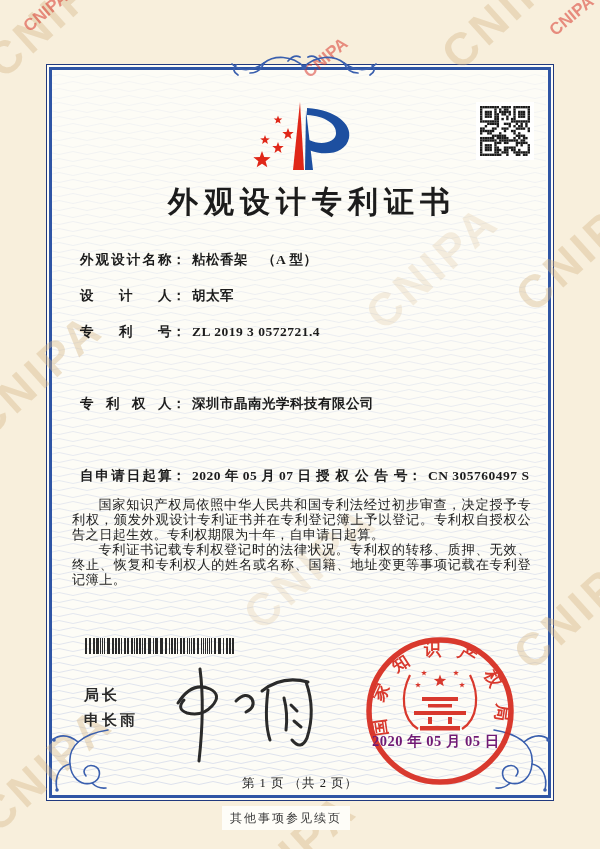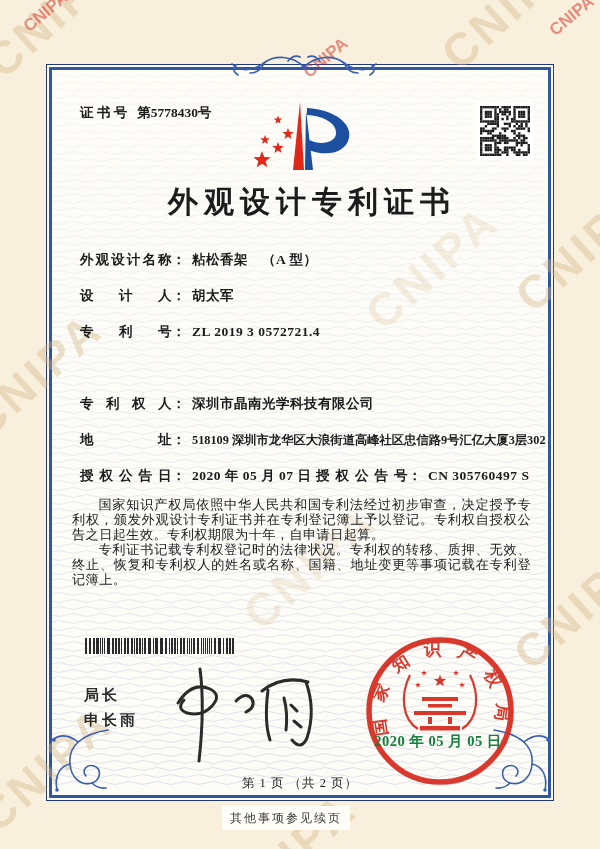--- a/index.html
+++ b/index.html
@@ -31,22 +31,22 @@
   .r0{top:251px}.r1{top:287px}.r2{top:323px}.r3{top:359px}.r4{top:395px}.r5{top:431px}.r6{top:467px}
   .grp2{position:absolute;left:228px;top:0;padding-left:8px;}
   
   .body-text{left:72px;top:497px;width:459px;font-size:13.2px;line-height:15px;
              text-align:justify;letter-spacing:0.4px;}
   .body-text p{margin:0;text-indent:2em;}
   
   .director{left:84px;font-family:"Liberation Sans",sans-serif;font-weight:bold;
             font-size:15px;letter-spacing:3px;color:#2b2b2b;}
   .d1{top:686px}.d2{top:711px}
-  .seal-date{left:356px;top:732px;width:164px;text-align:center;font-size:14.5px;
-             font-weight:bold;letter-spacing:0.5px;color:#15803d;}
+  .seal-date{left:372px;top:732px;width:164px;font-size:14.5px;
+             font-weight:bold;letter-spacing:0.5px;color:#701a75;}
   .page-info{left:46px;top:775px;width:508px;text-align:center;font-size:12.5px;letter-spacing:1px;}
   .note-box{left:222px;top:806px;width:128px;height:24px;line-height:24px;background:#fefdf8;
             text-align:center;font-size:12px;letter-spacing:2px;color:#3a3a3a;}
   svg{display:block;}
 </style>
 </head>
 <body>
 
 <div class="page">
 
@@ -200,23 +200,20 @@
     <g fill="none" stroke="#3a5fae" stroke-width="1.6" stroke-linecap="round">
       <path d="M60,4 C34,8 20,20 22,38 C23,52 33,60 44,57 C53,54 54,43 46,40 C39,38 33,44 38,50"></path>
       <path d="M22,38 C12,40 6,50 9,64"></path>
       <path d="M30,16 C20,8 12,8 4,14"></path>
       <path d="M44,57 q6,6 14,5"></path>
     </g>
     <circle cx="6" cy="14" r="1.8" fill="#3a5fae"></circle>
       <circle cx="9" cy="64" r="1.8" fill="#3a5fae"></circle>
   </svg>
 
-  <div class="abs cert-no">
-    <span>证 书 号</span><span class="num">第5778430号</span>
-  </div>
 
   <svg class="abs" style="left:238px;top:98px;" width="130" height="80" viewBox="0 0 130 80">
     <polygon points="62,4 55,72 66,72" fill="#e02718"></polygon>
     <polygon points="68,12 75,72 67,72" fill="#1d4fa0"></polygon>
     <path d="M69,10 C98,12 114,26 111,40 C108,55 88,59 71,52 L71,42 C84,48 97,44 98,36 C99,26 87,18 69,17 Z" fill="#1d4fa0"></path>
     <g id="logo-stars" fill="#e02718">
         <path d="M24.0,53.0L26.2,58.9L32.6,59.2L27.6,63.2L29.3,69.3L24.0,65.8L18.7,69.3L20.4,63.2L15.4,59.2L21.8,58.9Z"></path>
         <path d="M40.0,44.0L41.5,48.0L45.7,48.1L42.4,50.8L43.5,54.9L40.0,52.5L36.5,54.9L37.6,50.8L34.3,48.1L38.5,48.0Z"></path>
         <path d="M27.0,37.0L28.2,40.3L31.8,40.5L29.0,42.6L29.9,46.0L27.0,44.1L24.1,46.0L25.0,42.6L22.2,40.5L25.8,40.3Z"></path>
         <path d="M50.0,30.0L51.5,34.0L55.7,34.1L52.4,36.8L53.5,40.9L50.0,38.5L46.5,40.9L47.6,36.8L44.3,34.1L48.5,34.0Z"></path>
@@ -486,26 +483,23 @@
   </div>
   <div class="abs frow r1">
     <span class="flabel">设计人</span><span>：</span><span class="fval">胡太军</span>
   </div>
   <div class="abs frow r2">
     <span class="flabel">专利号</span><span>：</span><span class="fval">ZL 2019 3 0572721.4</span>
   </div>
   <div class="abs frow r4">
     <span class="flabel">专利权人</span><span>：</span><span class="fval">深圳市晶南光学科技有限公司</span>
   </div>
-  <div class="abs frow r5 small">
-    <span class="flabel">地址</span><span>：</span><span class="fval">518109 深圳市龙华区大浪街道高峰社区忠信路9号汇亿大厦3层302</span>
-  </div>
   <div class="abs frow r6">
     <span>
-      <span class="flabel">授权公告日</span><span>：</span><span class="fval">2020 年 05 月 07 日</span>
+      <span class="flabel">自申请日起算</span><span>：</span><span class="fval">2020 年 05 月 07 日</span>
     </span>
     <span class="grp2">
       <span class="flabel">授权公告号</span><span>：</span><span class="fval">CN 305760497 S</span>
     </span>
   </div>
 
   <div class="abs body-text">
     <p>国家知识产权局依照中华人民共和国专利法经过初步审查，决定授予专利权，颁发外观设计专利证书并在专利登记簿上予以登记。专利权自授权公告之日起生效。专利权期限为十年，自申请日起算。</p>
     <p>专利证书记载专利权登记时的法律状况。专利权的转移、质押、无效、终止、恢复和专利权人的姓名或名称、国籍、地址变更等事项记载在专利登记簿上。</p>
   </div>

